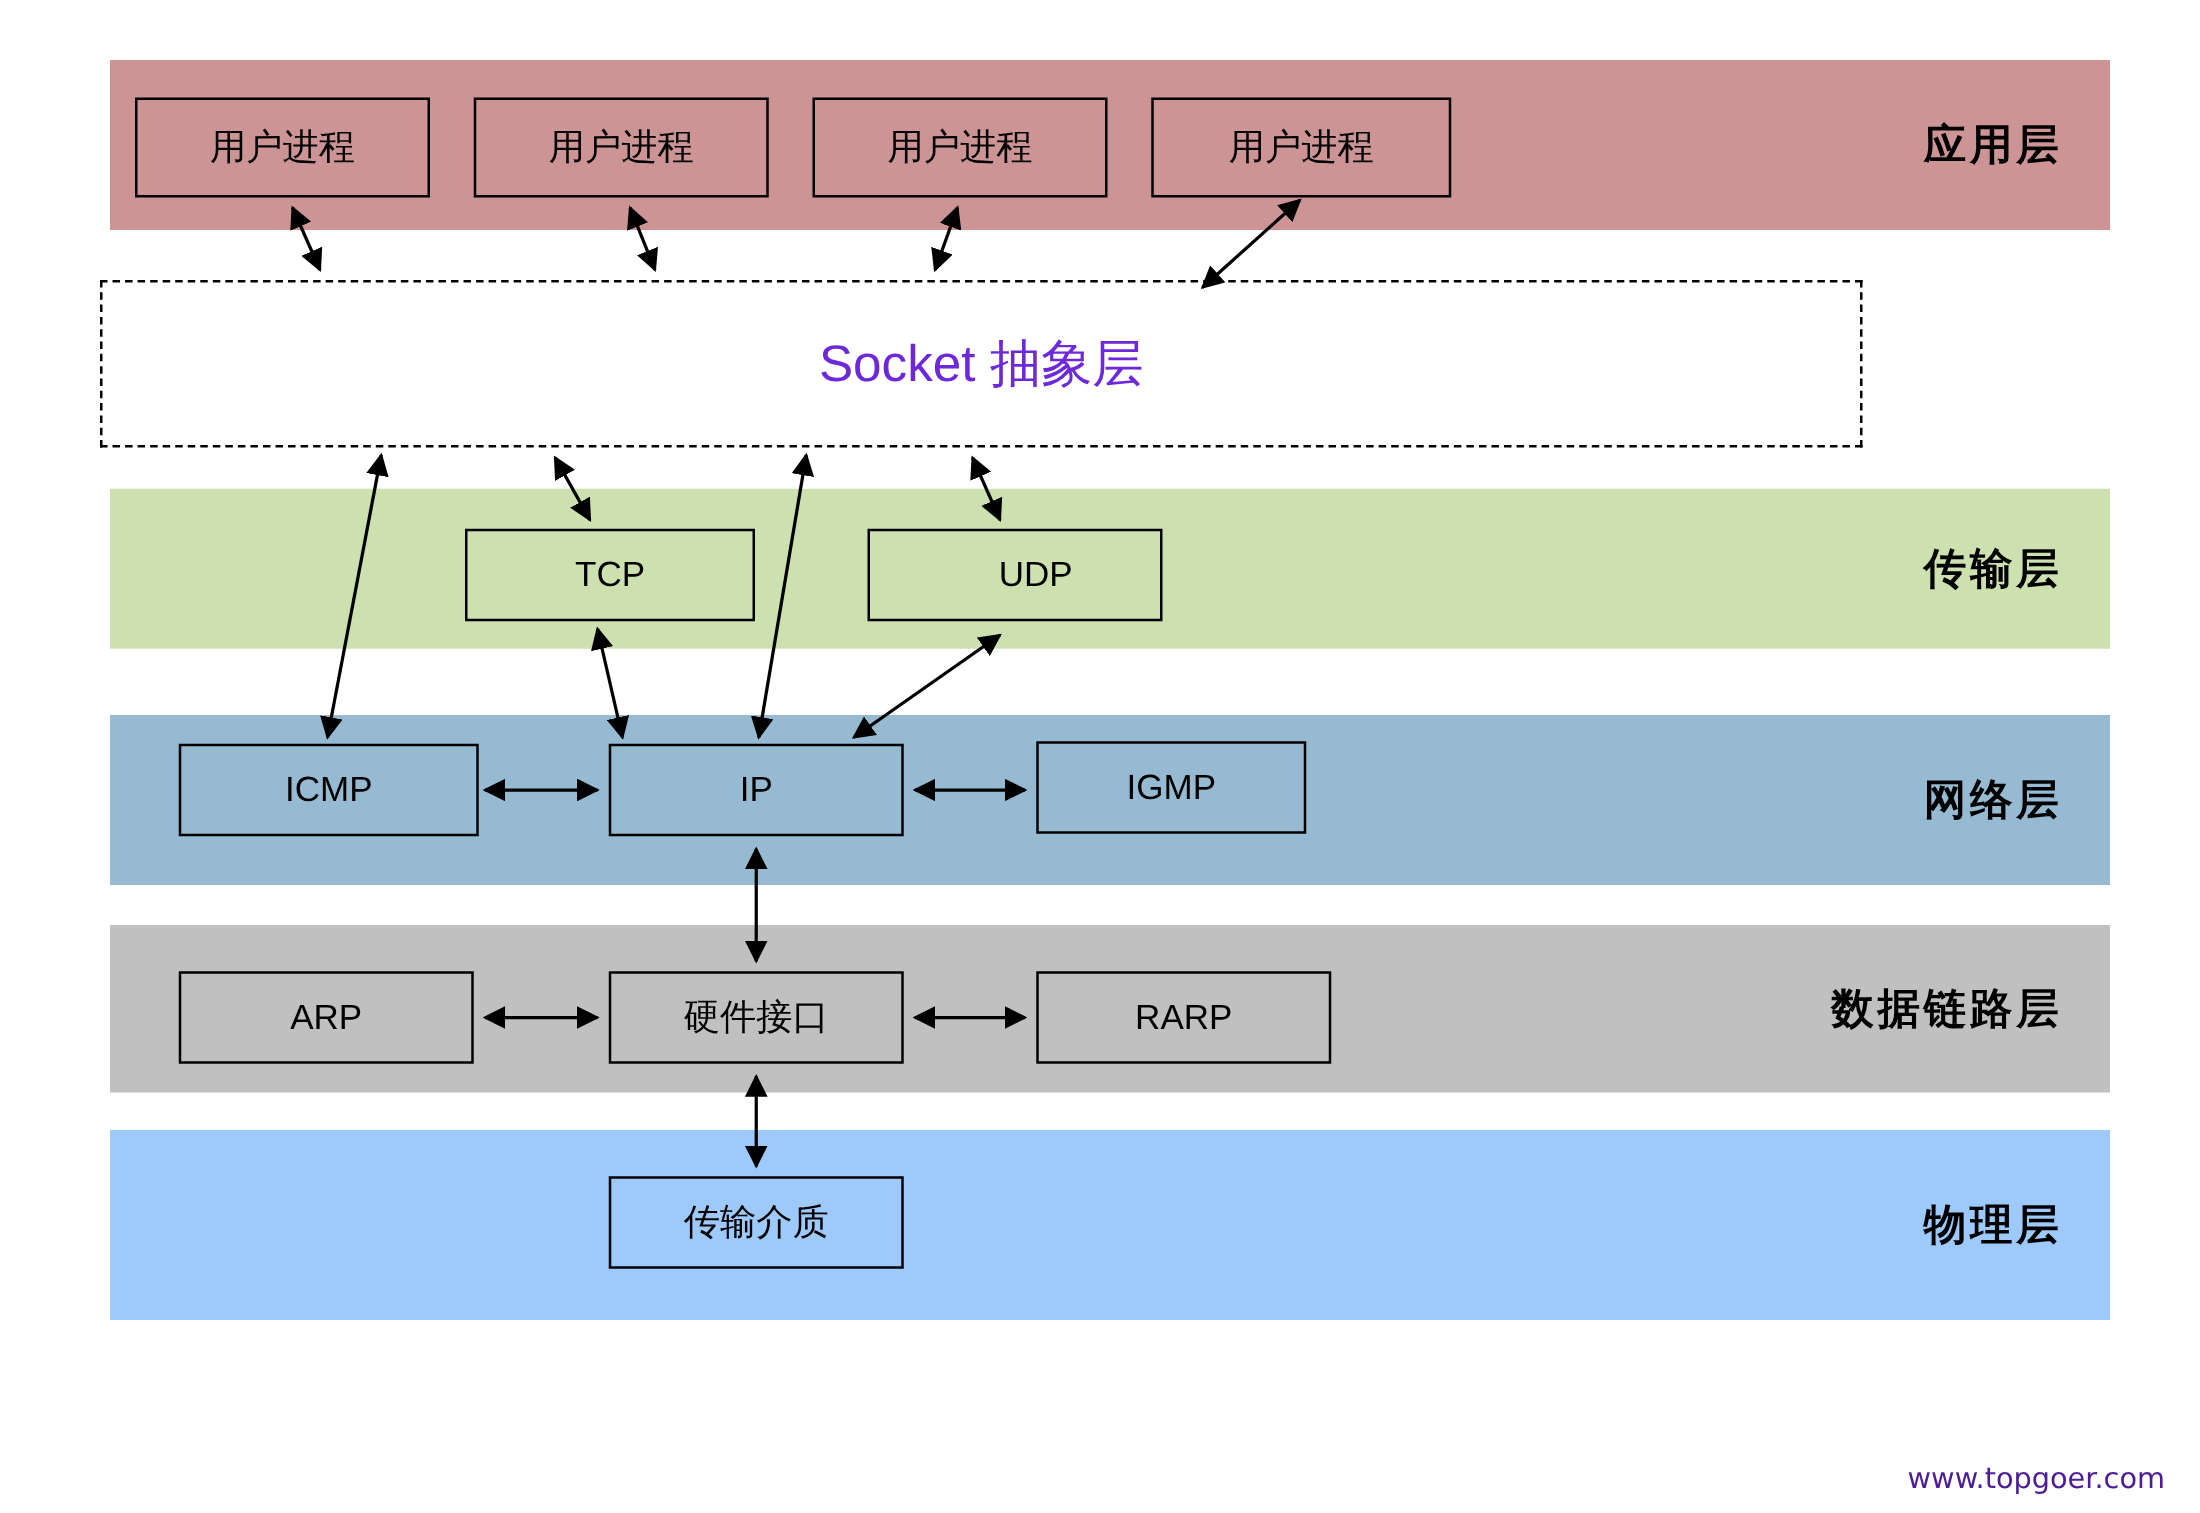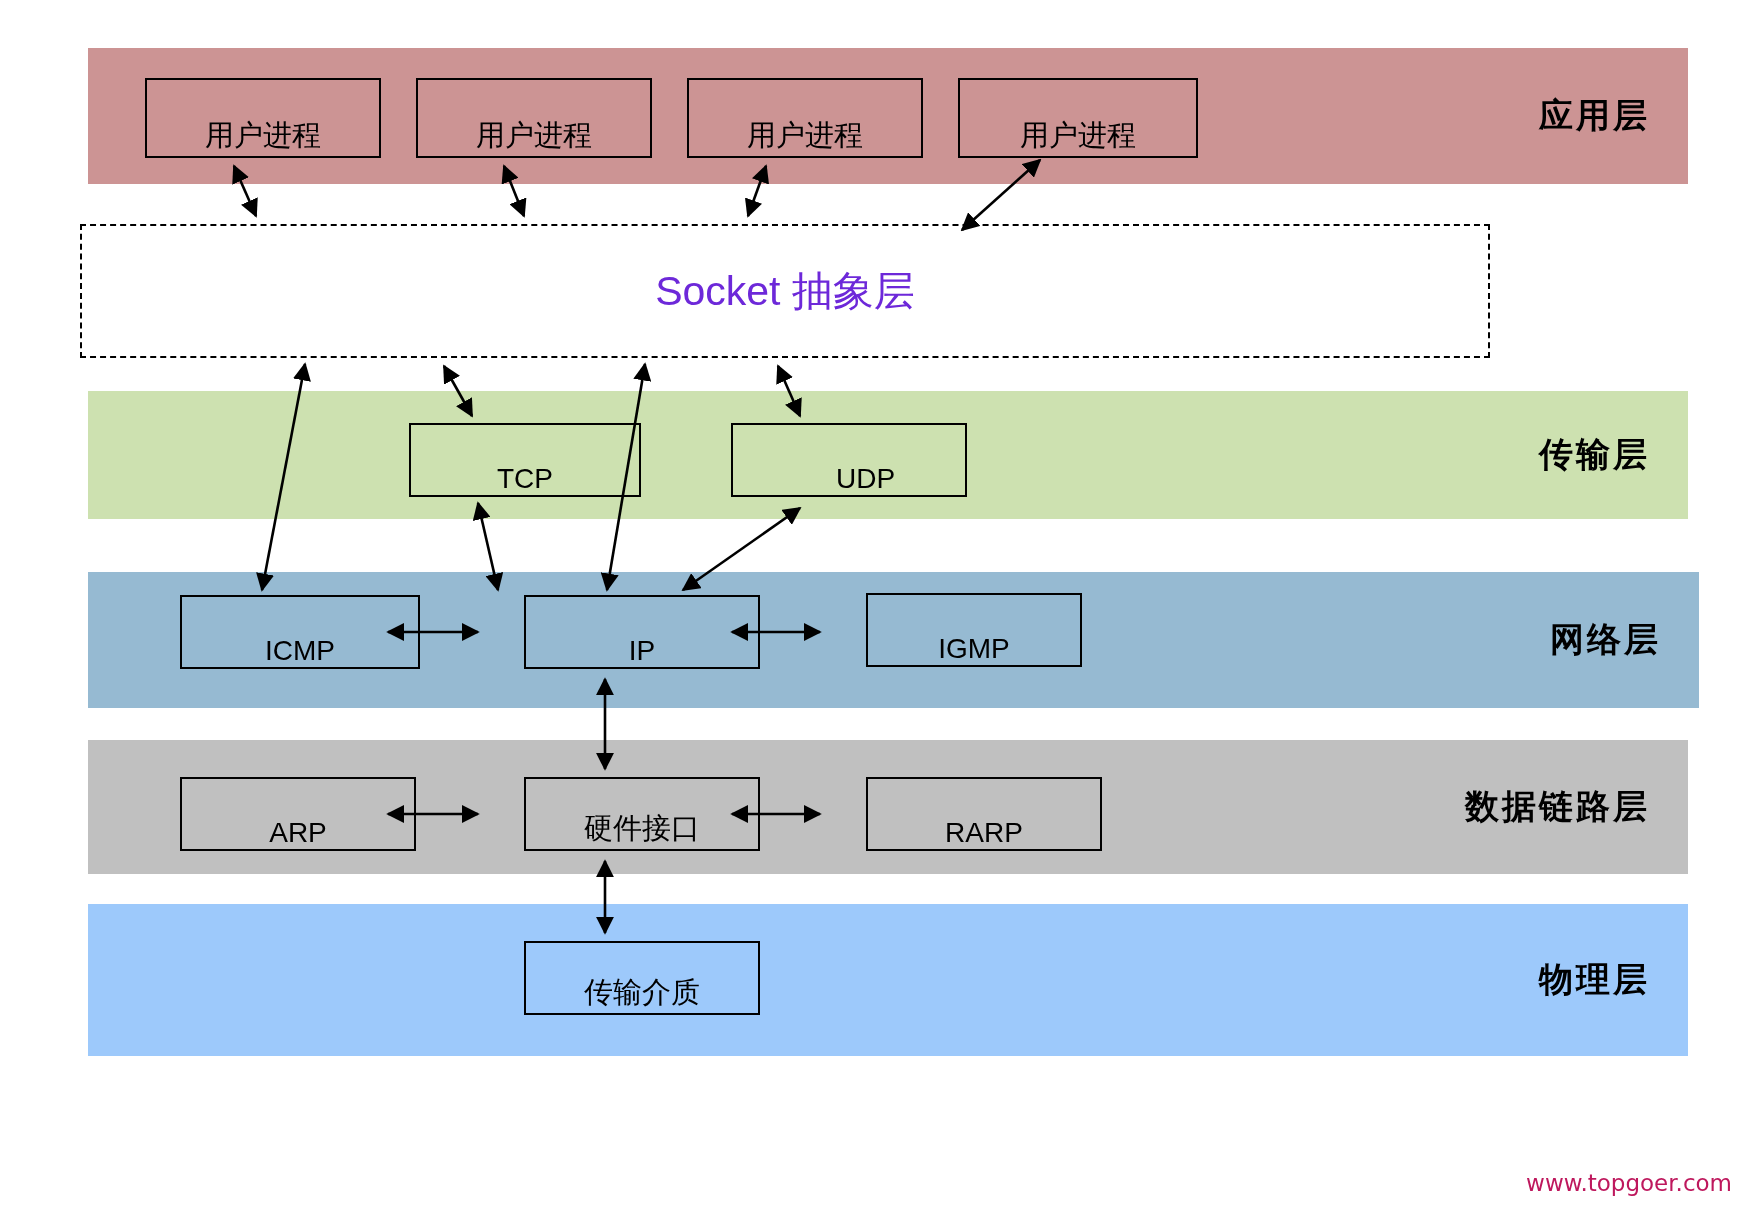--- a/index.html
+++ b/index.html
@@ -5,47 +5,47 @@
   html,body{margin:0;padding:0;background:#ffffff;}
   body{width:1760px;height:1210px;position:relative;overflow:hidden;
        font-family:"Liberation Sans","DejaVu Sans",sans-serif;}
   #stage{position:absolute;left:0;top:0;width:1760px;height:1210px;}
 
   .band{position:absolute;left:88px;width:1600px;}
   .band-label{position:absolute;right:38px;top:50%;transform:translateY(-50%);
               font-size:34px;font-weight:bold;color:#000;letter-spacing:3px;white-space:nowrap;}
 
   .nodebox{position:absolute;border:2px solid #000;box-sizing:border-box;
-           display:flex;align-items:flex-end;justify-content:center;
-           font-size:28px;color:#000;background:transparent;margin-left:37px;}
+           display:flex;align-items:center;justify-content:center;
+           font-size:28px;color:#000;background:transparent;}
   .nodebox.cn{font-size:29px;}
 
   .socketlayer{position:absolute;border:2px dashed #000;box-sizing:border-box;
                background:#ffffff;display:flex;align-items:center;justify-content:center;}
   .socketlayer span{font-size:41px;color:#6d28d9;}
 
   #arrows{position:absolute;left:0;top:0;width:1760px;height:1210px;pointer-events:none;}
 
-  .watermark{position:absolute;right:28px;bottom:14px;font-size:23px;color:#be185d;
+  .watermark{position:absolute;right:28px;bottom:14px;font-size:23px;color:#4c1d95;
              font-family:"DejaVu Sans",sans-serif;}
 </style>
 </head>
 <body>
 
 <div id="stage">
 
   <div class="band" style="top:48px;height:136px;background:#cc9494;">
     <span class="band-label">应用层</span>
   </div>
 
   <div class="band" style="top:391px;height:128px;background:#cde1b0;">
     <span class="band-label">传输层</span>
   </div>
 
-  <div class="band" style="top:572px;height:136px;background:#96bad2;padding-left:11px;">
+  <div class="band" style="top:572px;height:136px;background:#96bad2;">
     <span class="band-label">网络层</span>
   </div>
 
   <div class="band" style="top:740px;height:134px;background:#c0c0c0;">
     <span class="band-label">数据链路层</span>
   </div>
 
   <div class="band" style="top:904px;height:152px;background:#9dc9fb;">
     <span class="band-label">物理层</span>
   </div>

